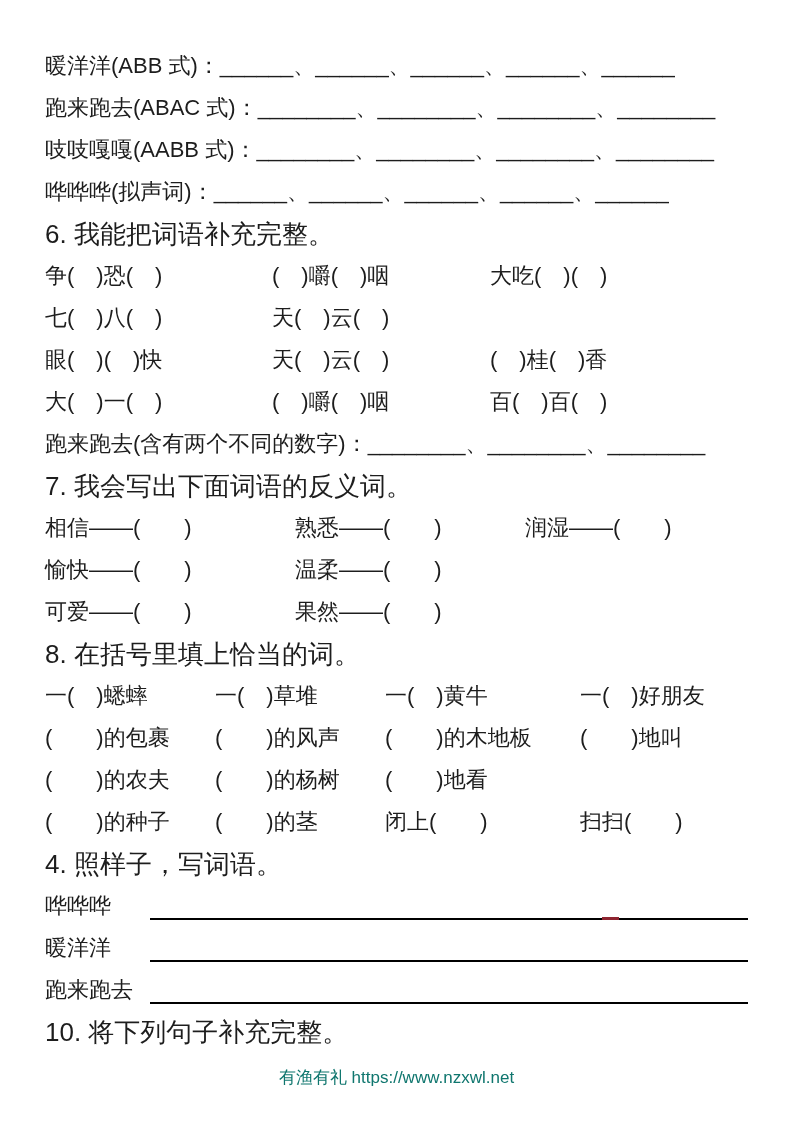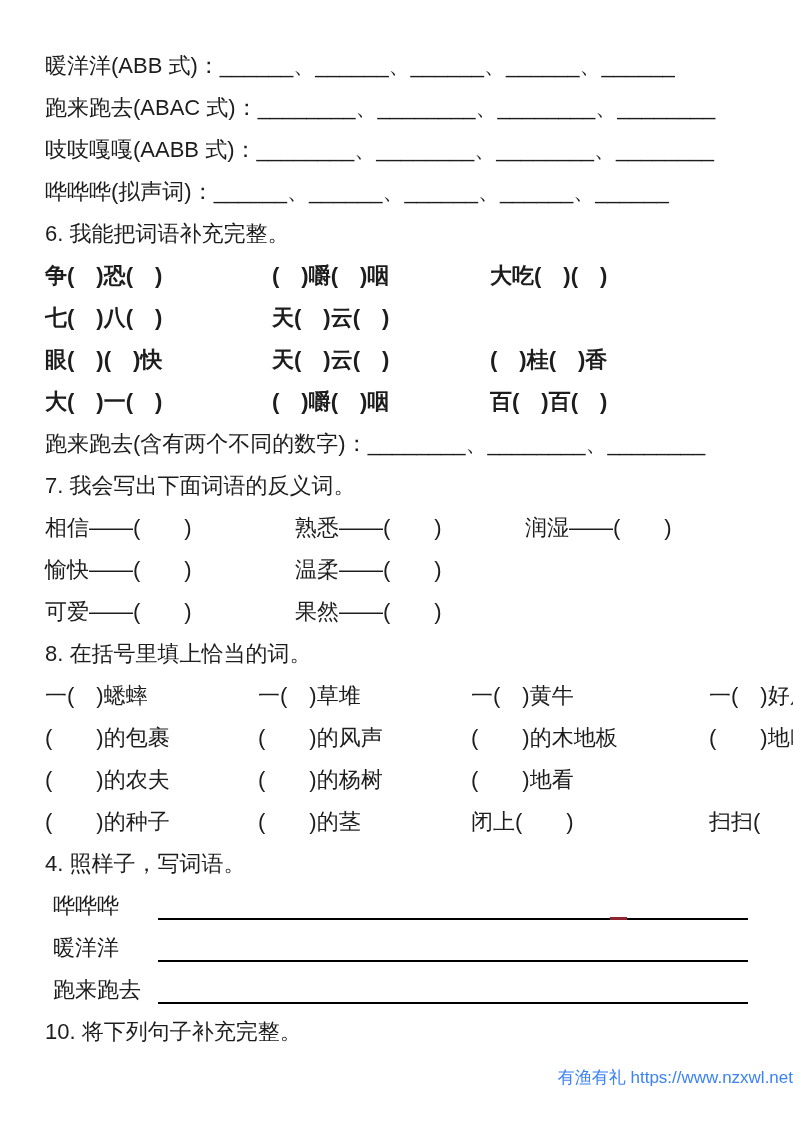--- a/index.html
+++ b/index.html
@@ -20,25 +20,25 @@
     position: absolute;
     top: 45px;
     left: 45px;
     right: 45px;
   }
   .row {
     line-height: 42px;
     font-size: 22px;
     white-space: nowrap;
   }
-  .heading { font-size: 22px; }
-  .g6 { display: grid; grid-template-columns: 227px 218px 1fr; font-weight: bold; }
+  .heading { font-size: 26px; }
+  .g6 { display: grid; grid-template-columns: 227px 218px 1fr; }
   .g7 { display: grid; grid-template-columns: 250px 230px 1fr; }
-  .g8 { display: grid; grid-template-columns: 170px 170px 195px 1fr; gap: 43px; }
-  .wline { display: flex; align-items: stretch; margin-left: 8px; }
+  .g8 { display: grid; grid-template-columns: 170px 170px 195px 1fr; }
+  .wline { display: flex; align-items: stretch; }
   .wline .wlabel {
     min-width: 105px;
     flex: 0 0 auto;
   }
   .answer-line {
     flex: 1 1 auto;
     position: relative;
     border-bottom: 2px solid #000000;
     margin-bottom: 7px;
   }
@@ -48,23 +48,23 @@
     bottom: -2px;
     width: 17px;
     height: 3px;
     background: #8e2430;
   }
   .footer {
     position: absolute;
     left: 0;
     right: 0;
     top: 1066px;
-    text-align: right;
+    text-align: center;
     font-size: 17px;
-    color: #3b82f6;
+    color: #0f766e;
   }
 </style>
 </head>
 <body>
 
 <div class="page">
   <div class="content">
 
     <div class="row">暖洋洋(ABB 式)：______、______、______、______、______</div>
     <div class="row">跑来跑去(ABAC 式)：________、________、________、________</div>

